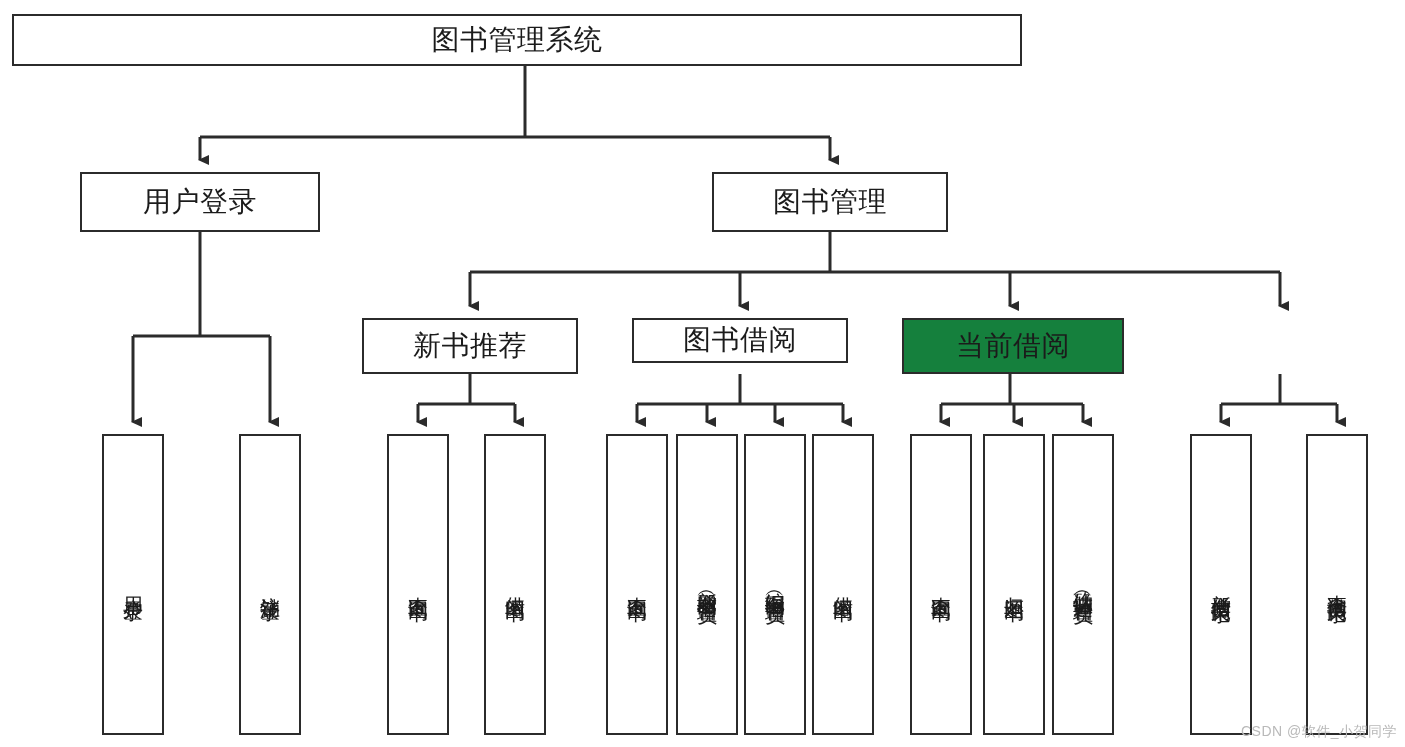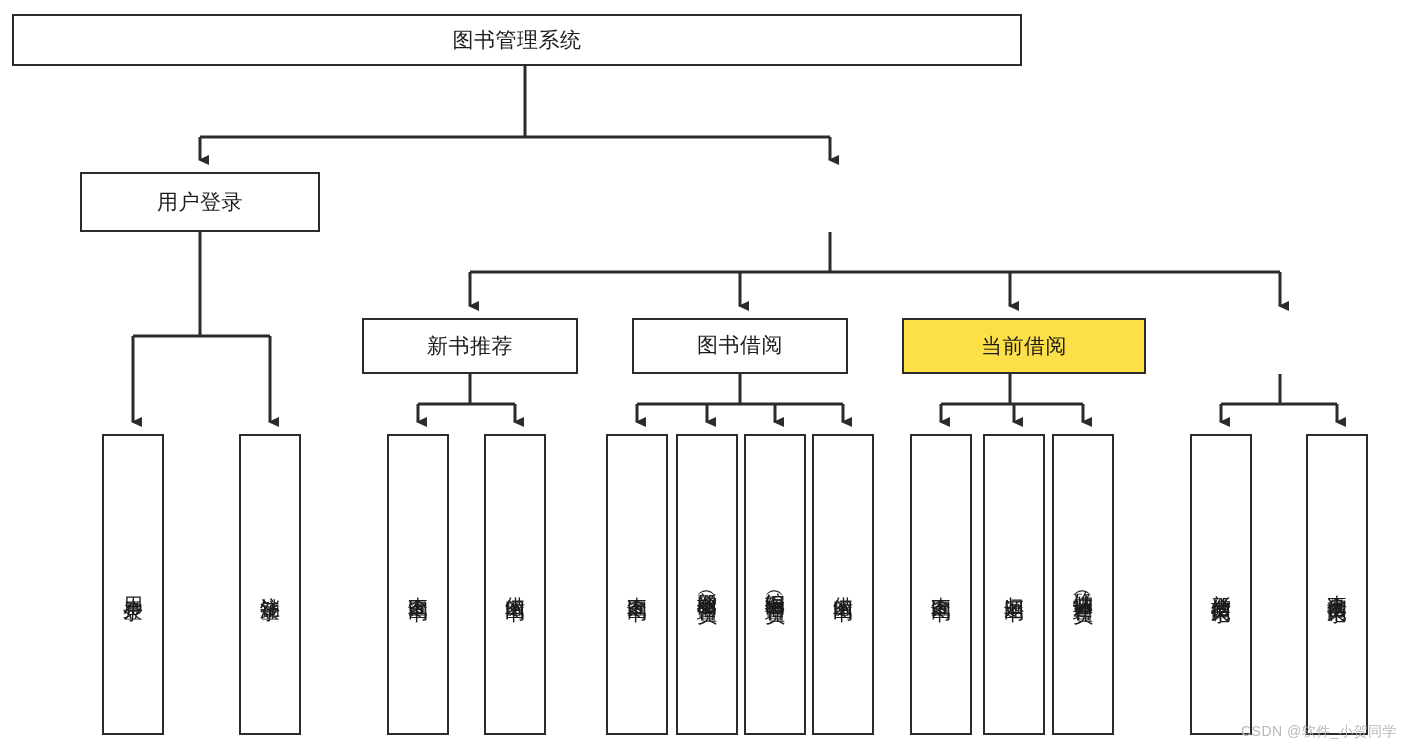--- a/index.html
+++ b/index.html
@@ -31,21 +31,21 @@
     position: absolute;
     box-sizing: border-box;
     background: #ffffff;
     border: 2px solid #2b2b2b;
     display: flex;
     align-items: center;
     justify-content: center;
     z-index: 2;
   }
   .node .label {
-    font-size: 21px;
+    font-size: 28px;
     line-height: 1.22;
     letter-spacing: 0.5px;
     color: #1b1b1b;
     white-space: nowrap;
     text-align: center;
   }
   .node.leaf {
     align-items: center;
     justify-content: center;
   }
@@ -125,28 +125,31 @@
     </g>
   </svg>
 
   <div class="node" id="n-root" style="left: 12px; top: 14px; width: 1010px; height: 52px; border-color: rgb(43, 43, 43); background: rgb(255, 255, 255);">
     <span class="label" style="color: rgb(27, 27, 27);">图书管理系统</span>
   </div>
 
   <div class="node" id="n-l2-0" style="left: 80px; top: 172px; width: 240px; height: 60px; border-color: rgb(43, 43, 43); background: rgb(255, 255, 255);">
     <span class="label" style="color: rgb(27, 27, 27);">用户登录</span>
   </div>
+  <div class="node" id="n-l2-1" style="left: 712px; top: 172px; width: 236px; height: 60px; border-color: rgb(43, 43, 43); background: rgb(255, 255, 255);">
+    <span class="label" style="color: rgb(27, 27, 27);">图书管理</span>
+  </div>
 
   <div class="node" id="n-l3-0" style="left: 362px; top: 318px; width: 216px; height: 56px; border-color: rgb(43, 43, 43); background: rgb(255, 255, 255);">
     <span class="label" style="color: rgb(27, 27, 27);">新书推荐</span>
   </div>
-  <div class="node" id="n-l3-1" style="left: 632px; top: 318px; width: 216px; height: 56px; border-color: rgb(43, 43, 43); background: rgb(255, 255, 255); font-family: Liberation Serif, serif;">
+  <div class="node" id="n-l3-1" style="left: 632px; top: 318px; width: 216px; height: 45px; border-color: rgb(43, 43, 43); background: rgb(255, 255, 255); font-family: Liberation Serif, serif;">
     <span class="label" style="color: rgb(27, 27, 27);">图书借阅</span>
   </div>
-  <div class="node" id="n-l3-2" style="left: 902px; top: 318px; width: 244px; height: 56px; border-color: rgb(43, 43, 43); background: #fde047;">
+  <div class="node" id="n-l3-2" style="left: 902px; top: 318px; width: 222px; height: 56px; border-color: rgb(43, 43, 43); background: #15803d;">
     <span class="label" style="color: rgb(27, 27, 27);">当前借阅</span>
   </div>
 
   <div class="node leaf" id="n-lf-0" style="left: 102px; top: 434px; width: 62px; height: 301px; border-color: rgb(43, 43, 43); background: rgb(255, 255, 255);">
     <span class="label" style="color: rgb(27, 27, 27);">用户登录</span>
   </div>
   <div class="node leaf" id="n-lf-1" style="left: 239px; top: 434px; width: 62px; height: 301px; border-color: rgb(43, 43, 43); background: rgb(255, 255, 255);">
     <span class="label" style="color: rgb(27, 27, 27);">注销登录</span>
   </div>
   <div class="node leaf" id="n-lf-2" style="left: 387px; top: 434px; width: 62px; height: 301px; border-color: rgb(43, 43, 43); background: rgb(255, 255, 255);">

